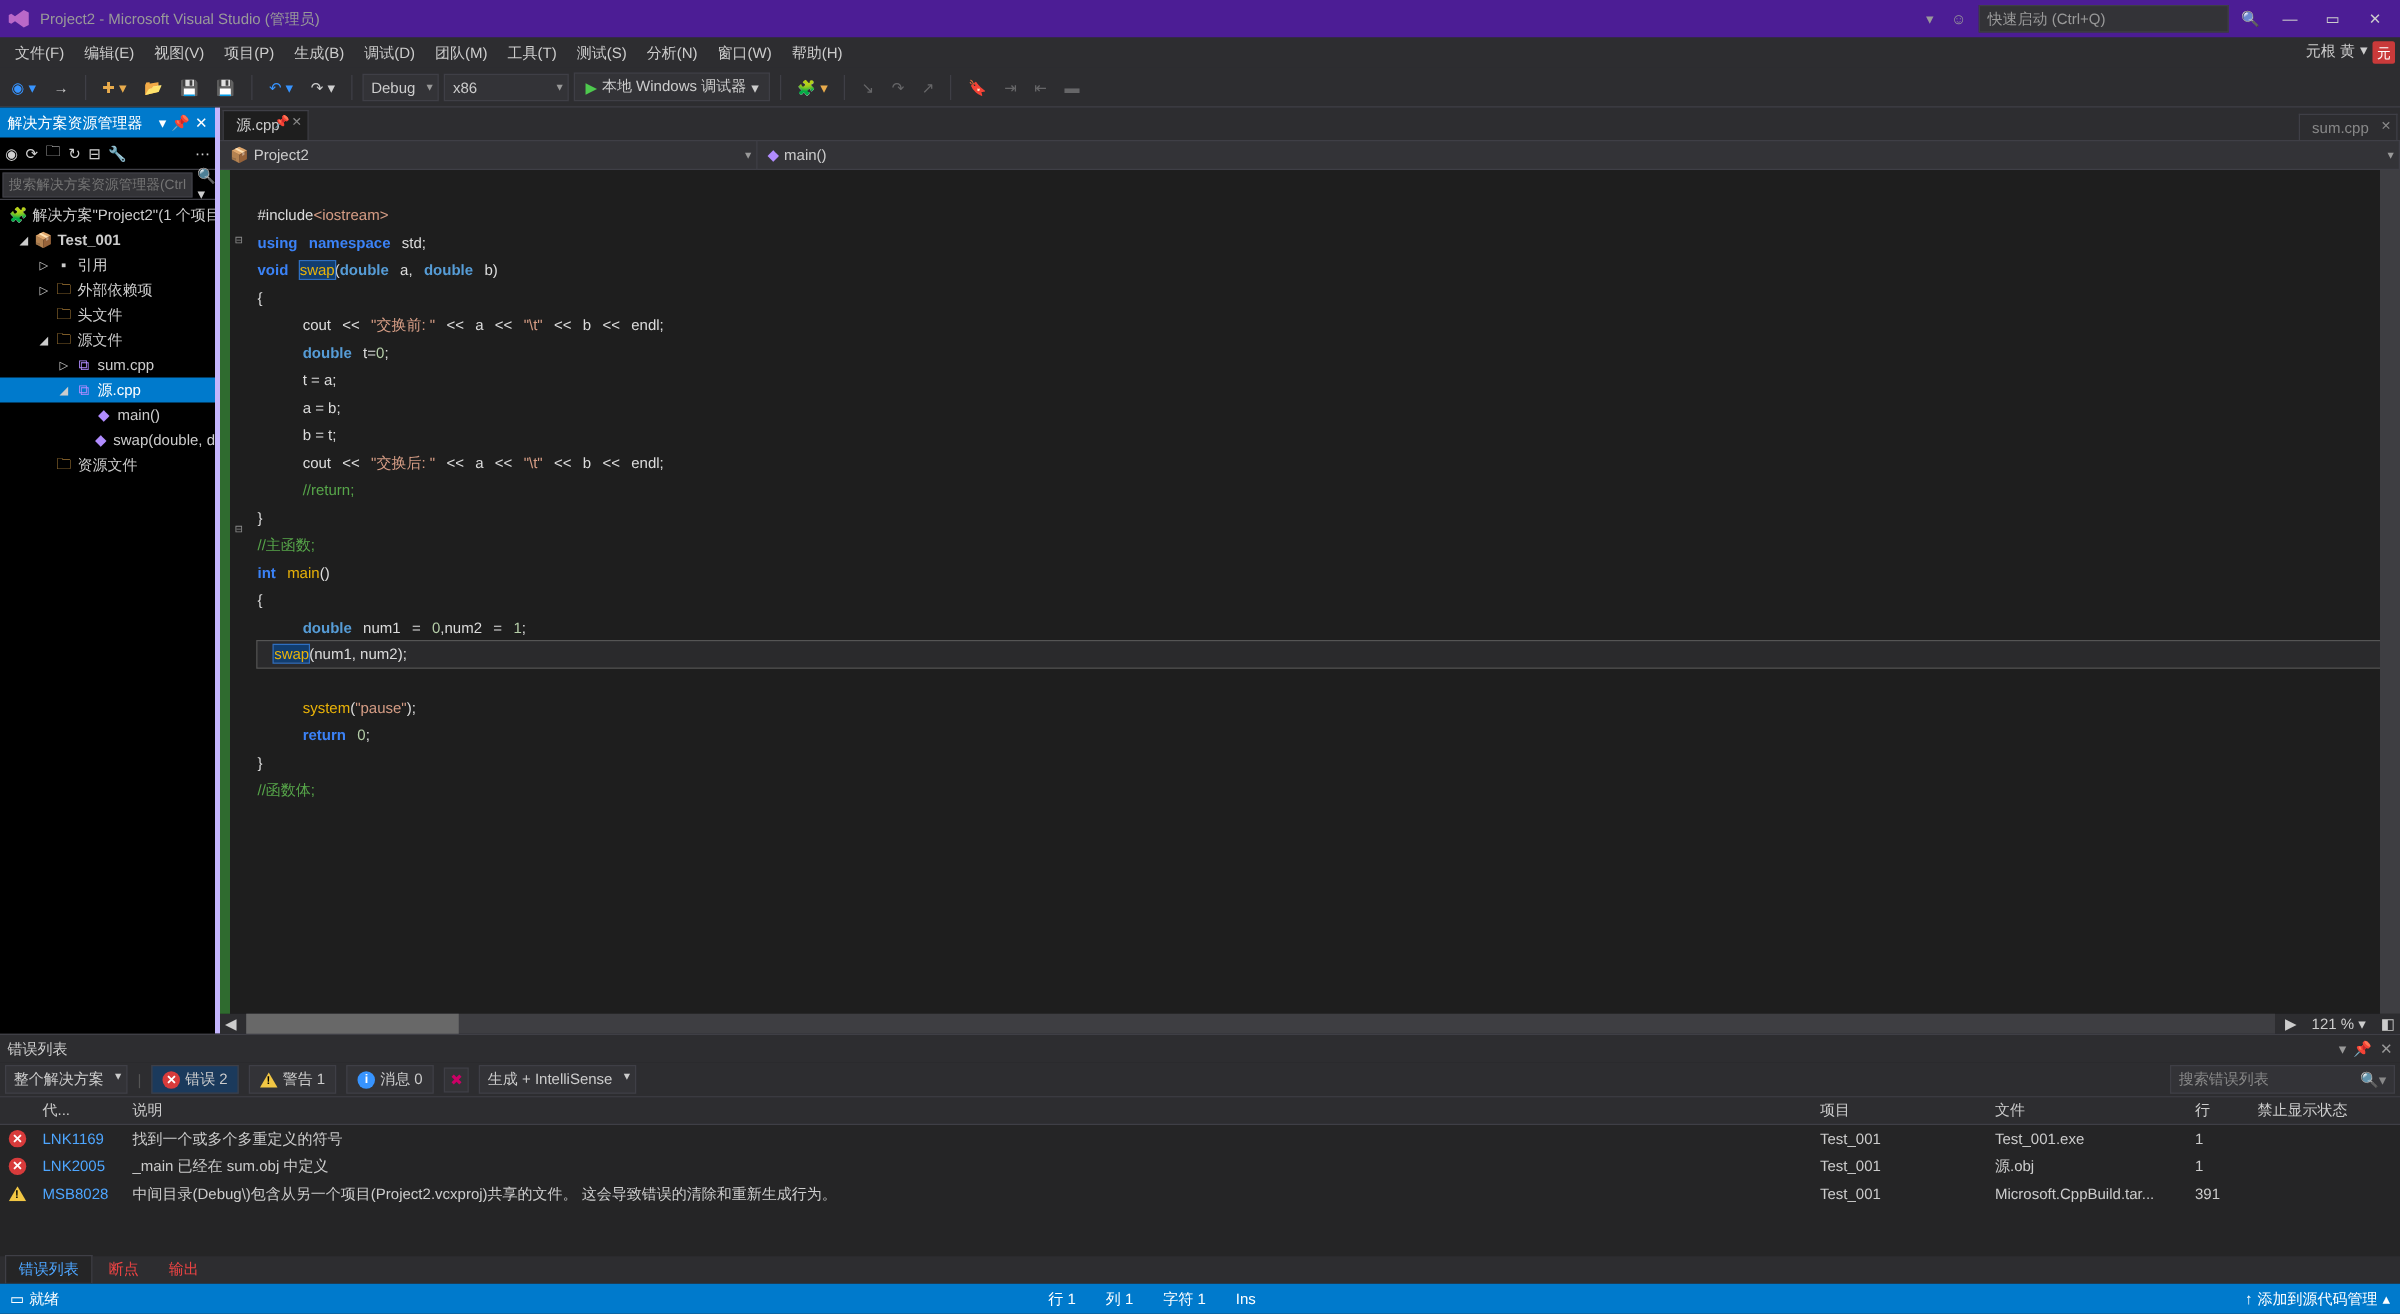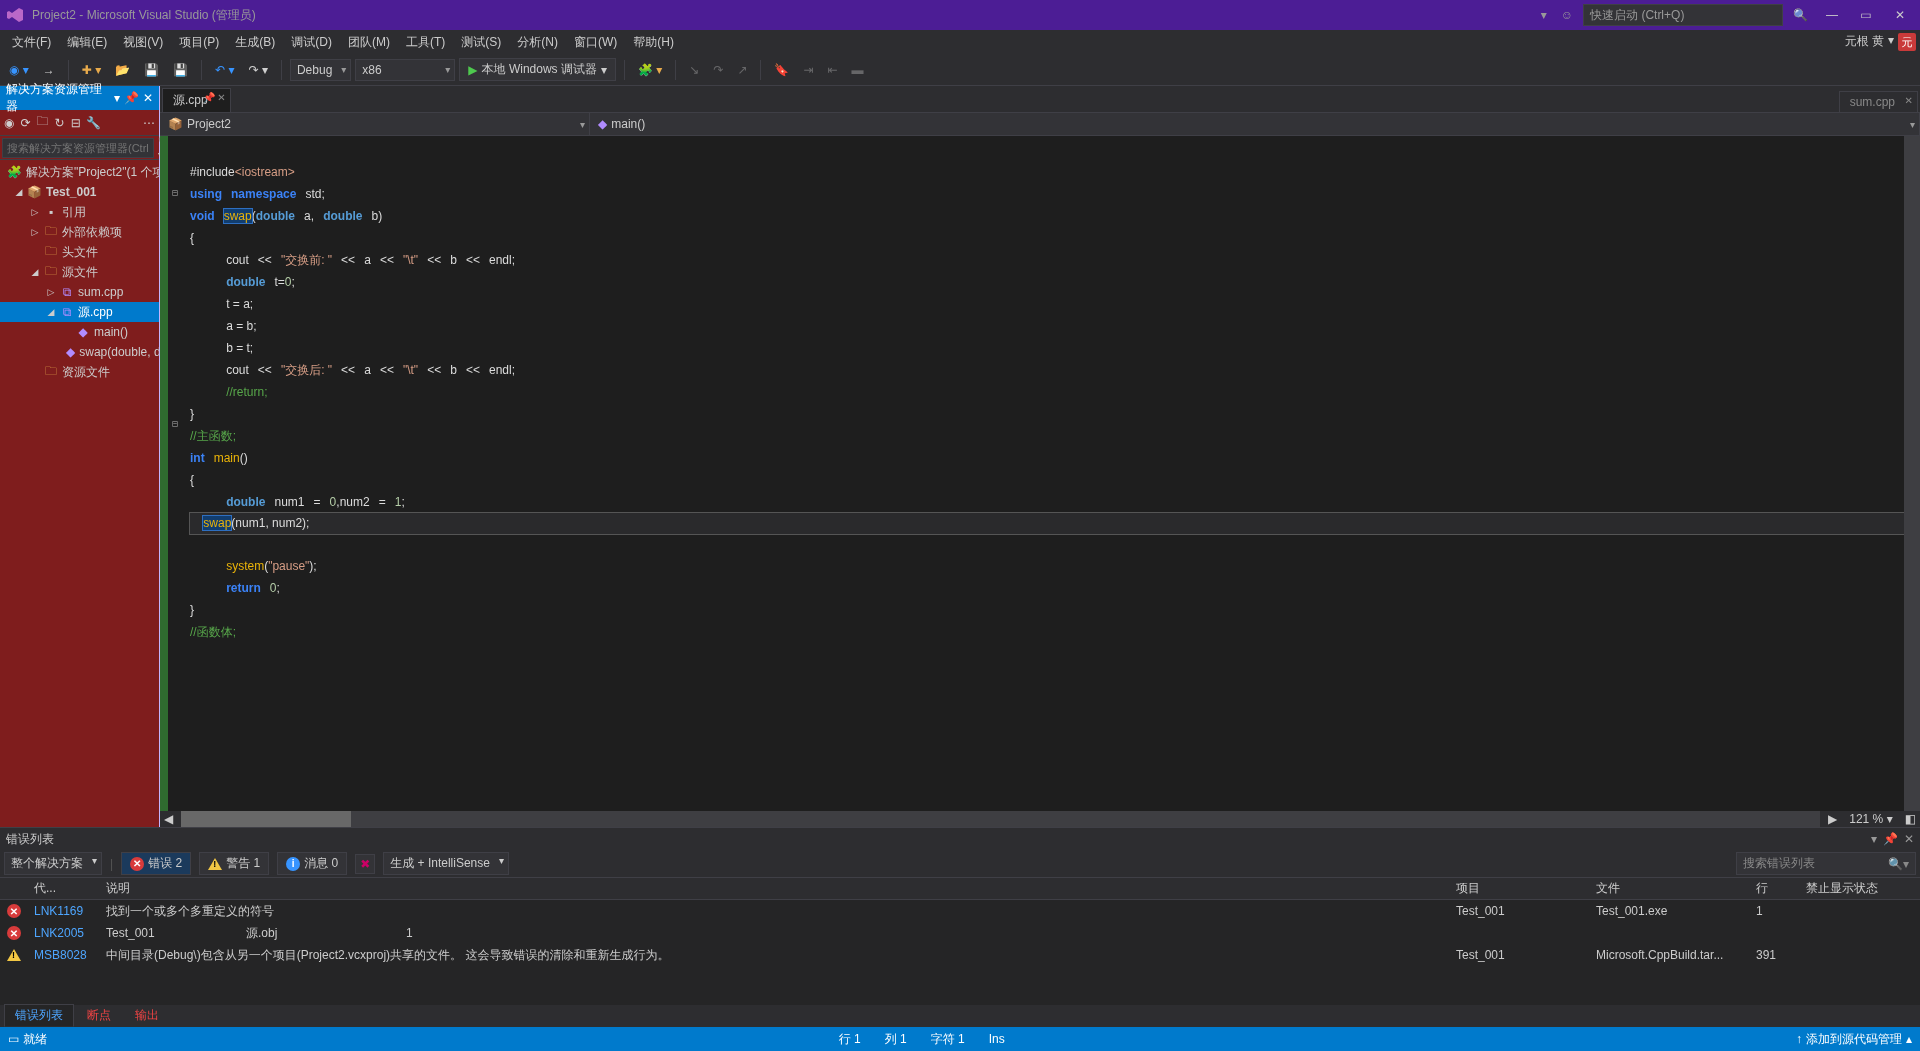--- a/index.html
+++ b/index.html
@@ -22,21 +22,21 @@
 .toolbar { background: #2d2d30; height: 32px; display: flex; align-items: center; padding: 0 4px; gap: 4px; border-bottom: 1px solid #3f3f46;}
 .toolbar .tb-btn { padding: 3px 5px; color: #d0d0d0; display: flex; align-items: center; gap:2px;}
 .toolbar .tb-sep { width: 1px; height: 20px; background: #3f3f46; margin: 0 4px; }
 .toolbar .tb-drop { background: #333337; border: 1px solid #3f3f46; height: 22px; padding: 0 18px 0 6px; color: #ccc; position: relative; display:flex; align-items:center; min-width:56px;}
 .toolbar .tb-drop::after { content:"▾"; position:absolute; right:4px; font-size:10px; color:#999;}
 .toolbar .start-btn { display:flex; align-items:center; gap:4px; padding:2px 8px; border:1px solid #3f3f46; background:#333337;}
 .toolbar .start-btn .play { color:#4ec94e; }
 
 .main { flex:1; display:flex; min-height:0; }
 
-.side-panel { width:160px; background:#7f1d1d; display:flex; flex-direction:column; border-right:1px solid #c4b5fd;}
+.side-panel { width:176px; background:#000000; display:flex; flex-direction:column; border-right:4px solid #c4b5fd;}
 .side-panel .sp-title { background:#007acc; color:#fff; height:24px; display:flex; align-items:center; padding:0 6px; justify-content:space-between;}
 .side-panel .sp-title .sp-controls { display:flex; gap:4px; font-size:11px;}
 .side-panel .sp-toolbar { height:26px; display:flex; align-items:center; padding:0 4px; gap:6px; color:#d0d0d0; border-bottom:1px solid #3f3f46;}
 .side-panel .sp-search { height:24px; display:flex; align-items:center; padding:0 2px; border-bottom:1px solid #3f3f46;}
 .side-panel .sp-search input { flex:1; background:#333337; border:1px solid #3f3f46; color:#999; height:20px; padding:0 4px; font-size:11px;}
 .side-panel .sp-search .mag { padding:0 4px; color:#ccc;}
 .tree { flex:1; overflow:auto; padding:2px 0;}
 .tree .node { display:flex; align-items:center; height:20px; padding-left:4px; gap:4px; white-space:nowrap;}
 .tree .node .exp { width:10px; color:#ccc; font-size:9px; text-align:center;}
 .tree .node .ico { width:14px; display:inline-flex; align-items:center; justify-content:center;}
@@ -374,20 +374,21 @@
     <div class="cell c-proj">Test_001</div>
     <div class="cell c-file">Test_001.exe</div>
     <div class="cell c-line">1</div>
     <div class="cell c-sup"></div>
         </div>
         <div class="row">
           <div class="cell c-ico">
             <span class="err-ico-e">✕</span>
           </div>
     <div class="cell c-code"><a>LNK2005</a></div>
+    <div class="cell c-desc">_main 已经在 sum.obj 中定义</div>
     <div class="cell c-proj">Test_001</div>
     <div class="cell c-file">源.obj</div>
     <div class="cell c-line">1</div>
     <div class="cell c-sup"></div>
         </div>
         <div class="row">
           <div class="cell c-ico">
             <span class="err-ico-w"></span>
           </div>
     <div class="cell c-code"><a>MSB8028</a></div>

